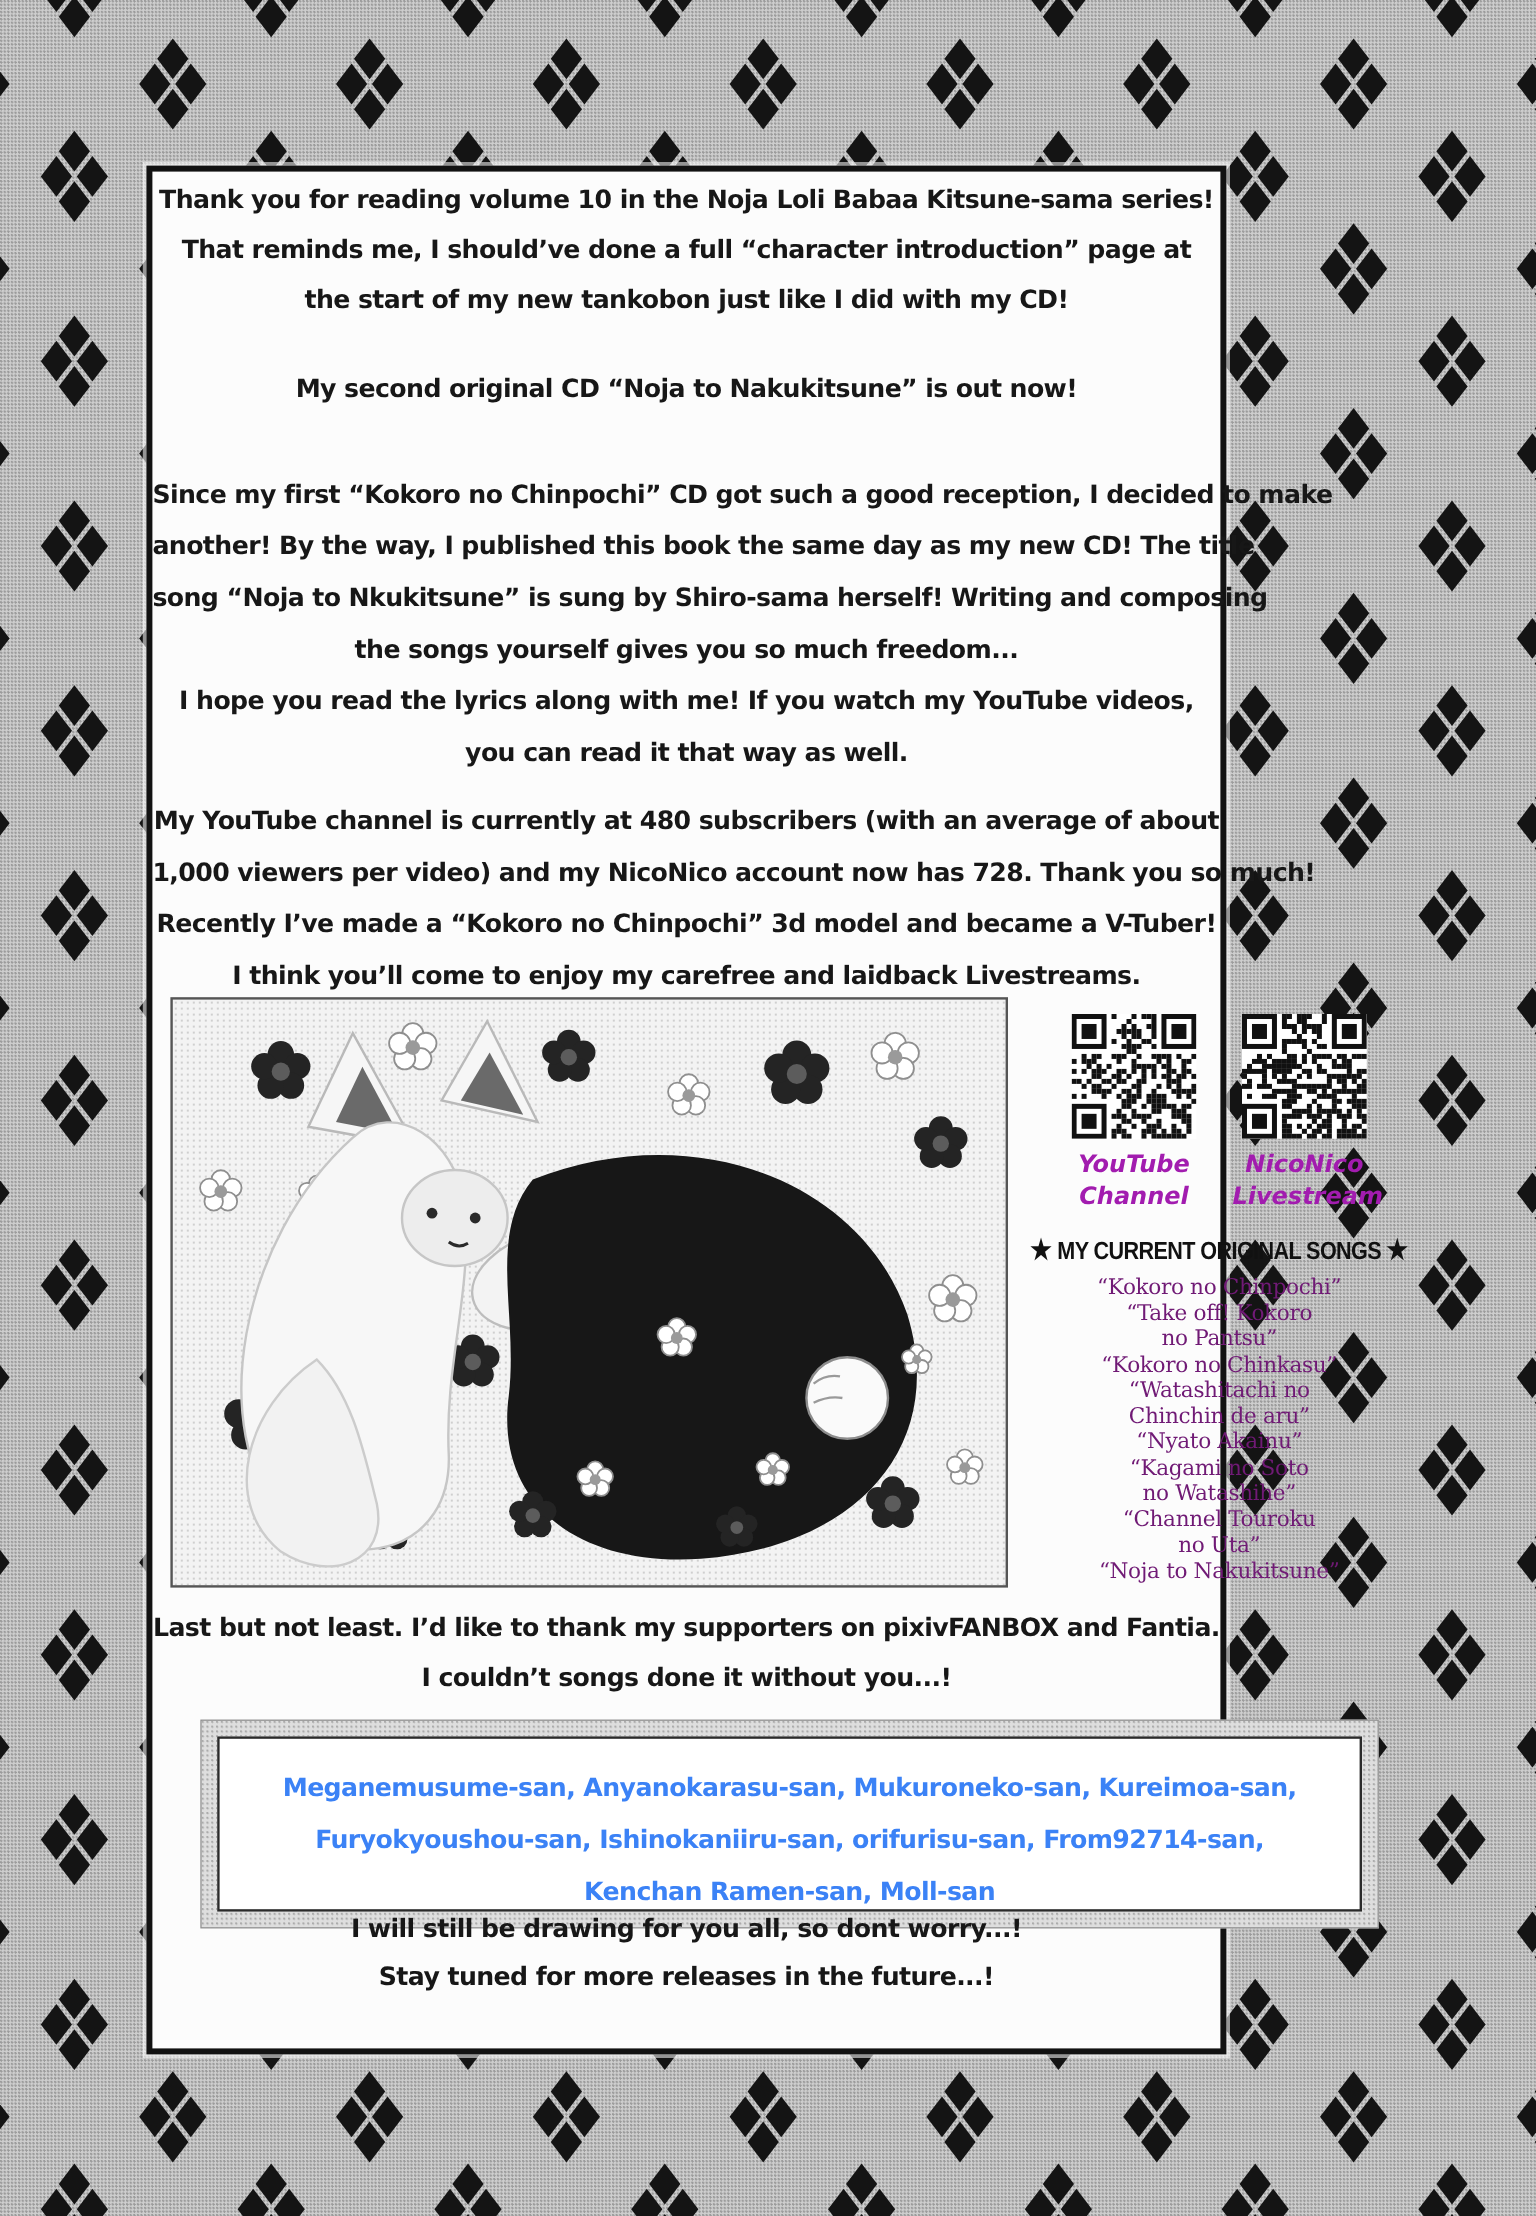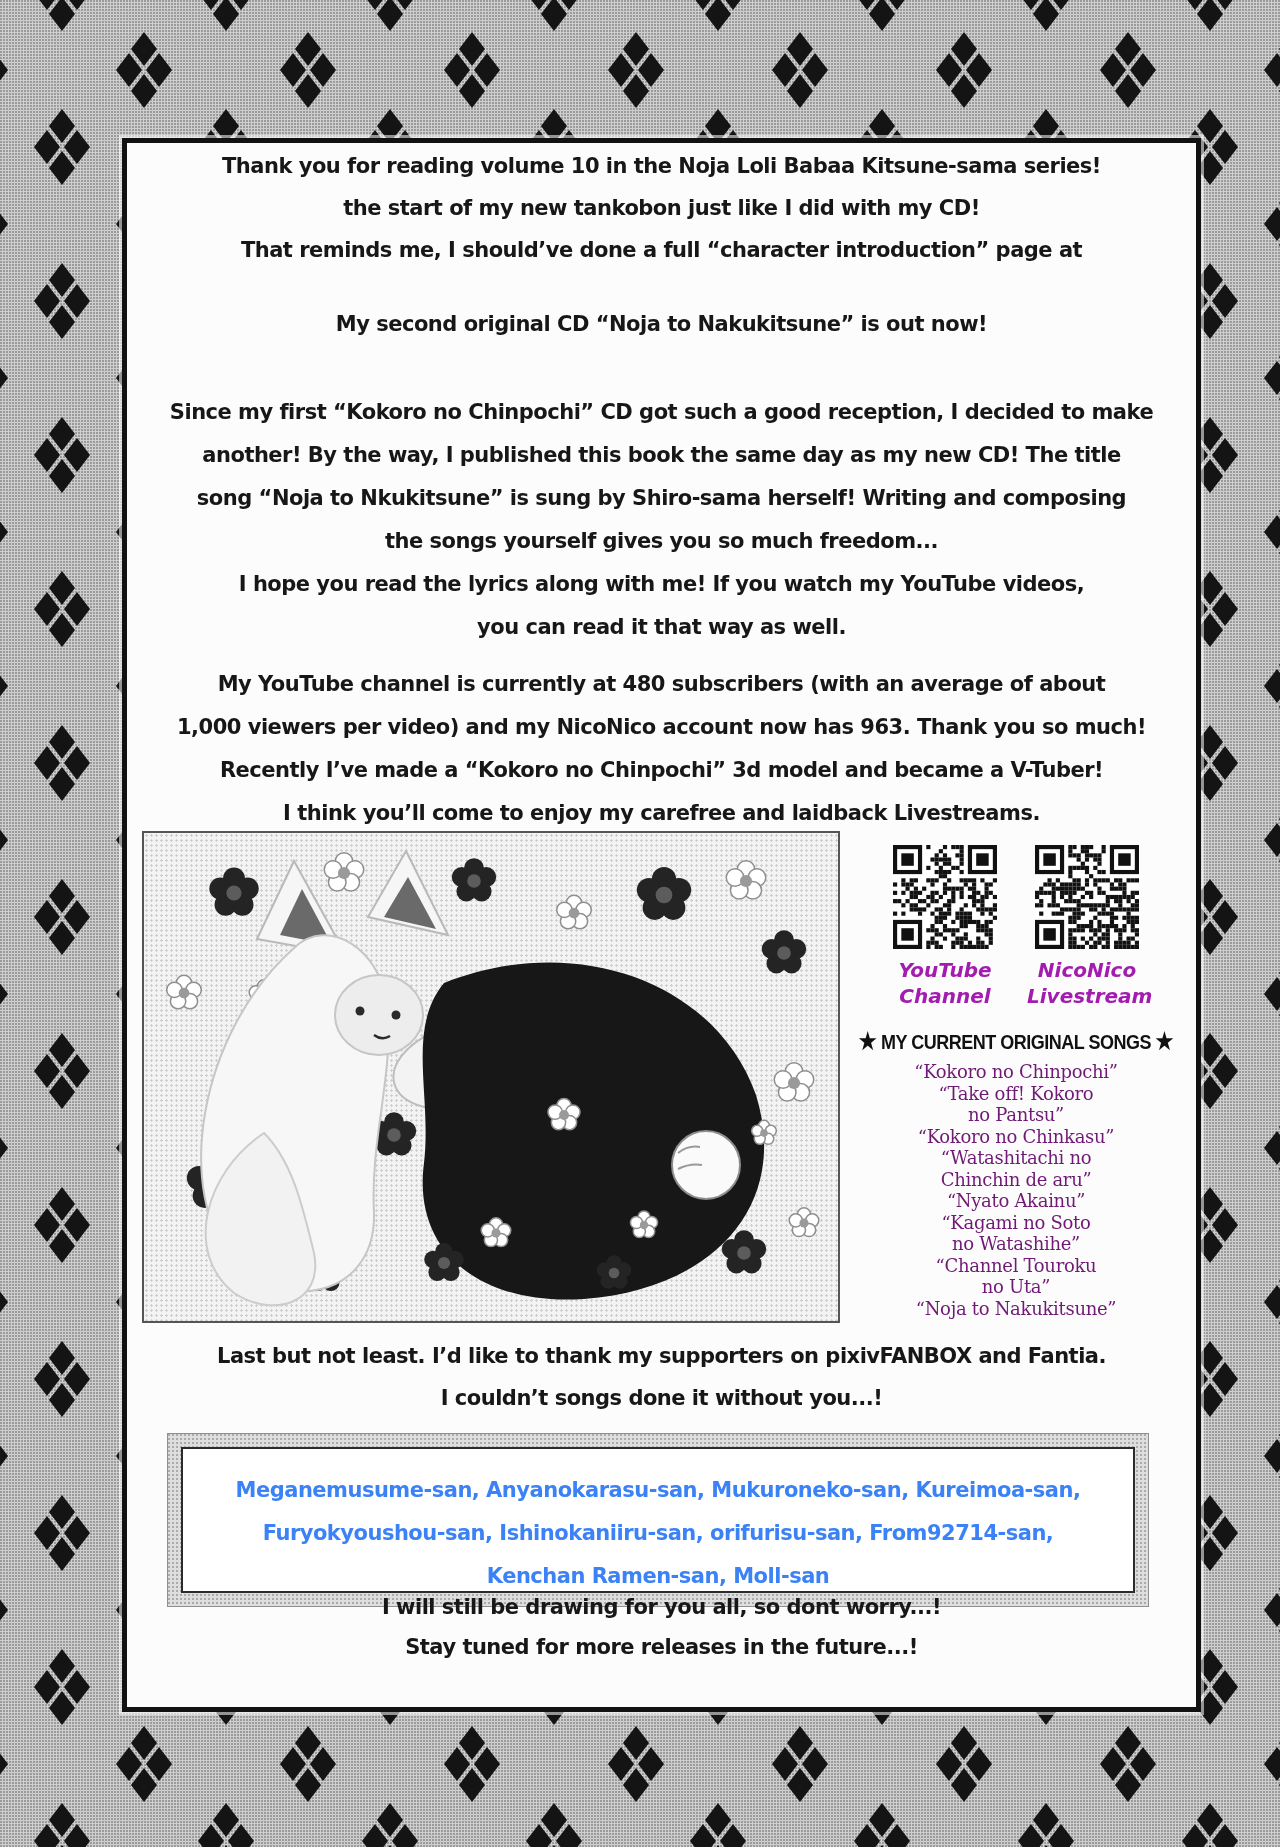--- a/index.html
+++ b/index.html
@@ -5,21 +5,21 @@
   html,body { margin:0; padding:0; background:#ffffff; }
   .page {
     position:relative; width:1280px; height:1847px; overflow:hidden;
     background-color:#cecece;
     background-image: radial-gradient(circle at 1px 1px, #9b9b9b 0.9px, transparent 1.1px);
     background-size: 3px 3px;
     font-family:"DejaVu Sans", sans-serif;
   }
   #pattern-svg { position:absolute; left:0; top:0; z-index:1; }
   .content-box {
-    position:absolute; left:122px; top:138px; width:1079px; height:1574px;
+    position:absolute; left:122px; top:138px; width:900px; height:1574px;
     background:#fcfcfc; border:5px solid #121212; box-sizing:border-box; z-index:2;
     box-shadow:0 0 0 3px rgba(255,255,255,0.55);
   }
   .para { position:absolute; left:0; right:0; text-align:center; color:#171717;
           font-weight:bold; font-size:21px; line-height:42px; letter-spacing:-0.5px; }
   .para-intro   { top:2px;  }
   .para-cd      { top:160px; }
   .para-details { top:248px; line-height:43px; }
   .para-channel { top:520px; line-height:43px; }
   .para-thanks  { top:1192px; }
@@ -966,40 +966,40 @@
       <polygon points="1374,1803 1387,1820 1374,1837 1361,1820" fill="#141414"></polygon>
       <polygon points="1359,1824 1372,1841 1359,1858 1346,1841" fill="#141414"></polygon>
       <polygon points="1389,1824 1402,1841 1389,1858 1376,1841" fill="#141414"></polygon>
       <polygon points="1374,1845 1387,1862 1374,1879 1361,1862" fill="#141414"></polygon>
     </svg>
 
   <div class="content-box">
 
     <div class="para para-intro">
       <div class="text-line">Thank you for reading volume 10 in the Noja Loli Babaa Kitsune-sama series!</div>
+      <div class="text-line">That reminds me, I should’ve done a full “character introduction” page at</div>
       <div class="text-line">the start of my new tankobon just like I did with my CD!</div>
-      <div class="text-line">That reminds me, I should’ve done a full “character introduction” page at</div>
     </div>
 
     <div class="para para-cd">
       <div class="text-line">My second original CD “Noja to Nakukitsune” is out now!</div>
     </div>
 
     <div class="para para-details">
       <div class="text-line">Since my first “Kokoro no Chinpochi” CD got such a good reception, I decided to make</div>
       <div class="text-line">another! By the way, I published this book the same day as my new CD! The title</div>
       <div class="text-line">song “Noja to Nkukitsune” is sung by Shiro-sama herself! Writing and composing</div>
       <div class="text-line">the songs yourself gives you so much freedom...</div>
       <div class="text-line">I hope you read the lyrics along with me! If you watch my YouTube videos,</div>
       <div class="text-line">you can read it that way as well.</div>
     </div>
 
     <div class="para para-channel">
       <div class="text-line">My YouTube channel is currently at 480 subscribers (with an average of about</div>
-      <div class="text-line">1,000 viewers per video) and my NicoNico account now has 963. Thank you so much!</div>
+      <div class="text-line">1,000 viewers per video) and my NicoNico account now has 728. Thank you so much!</div>
       <div class="text-line">Recently I’ve made a “Kokoro no Chinpochi” 3d model and became a V-Tuber!</div>
       <div class="text-line">I think you’ll come to enjoy my carefree and laidback Livestreams.</div>
     </div>
 
     <div class="illustration">
       <svg id="illu-svg" width="694" height="488">
           <circle cx="90" cy="45.6" r="11" fill="#242424" stroke="none" stroke-width="1.5"></circle>
           <circle cx="103.6952138346502" cy="55.550155281000755" r="11" fill="#242424" stroke="none" stroke-width="1.5"></circle>
           <circle cx="98.46410763301161" cy="71.64984471899925" r="11" fill="#242424" stroke="none" stroke-width="1.5"></circle>
           <circle cx="81.53589236698839" cy="71.64984471899925" r="11" fill="#242424" stroke="none" stroke-width="1.5"></circle>

